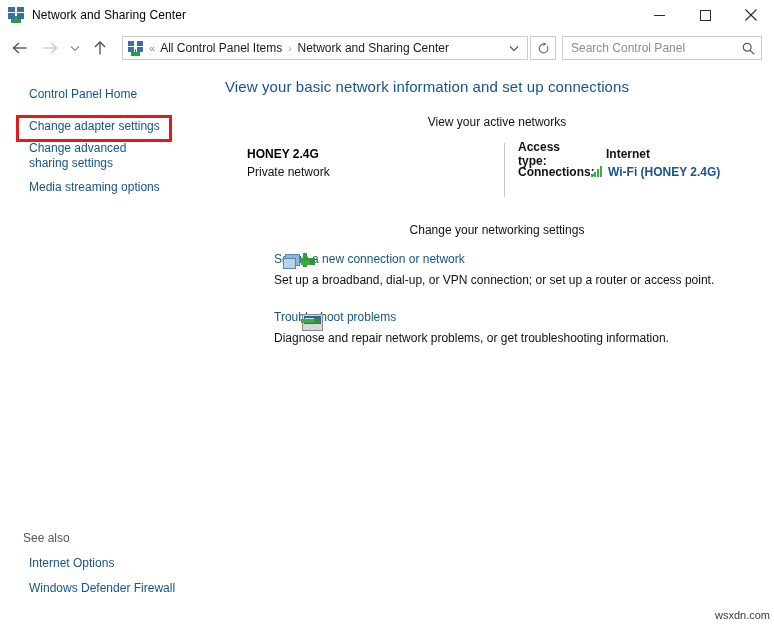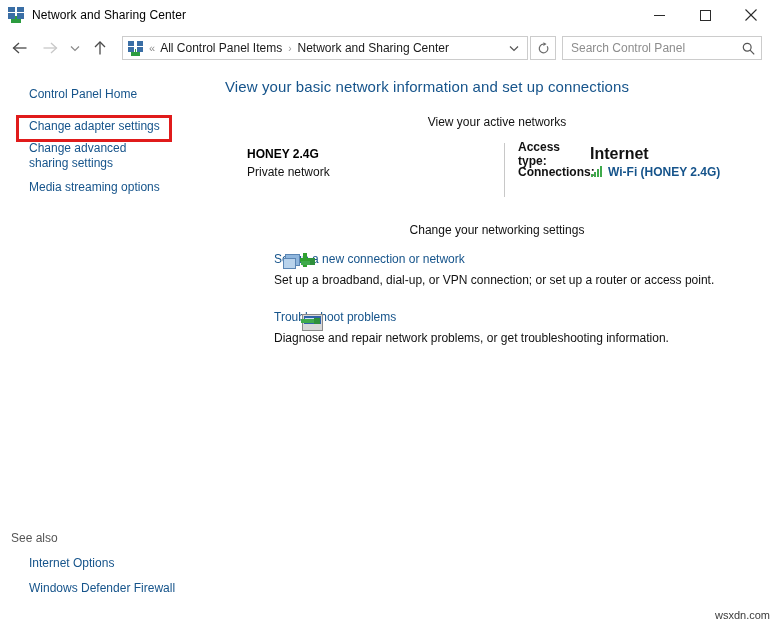--- a/index.html
+++ b/index.html
@@ -201,21 +201,21 @@
   
   .seealso {
     position: absolute;
     left: 0;
     bottom: 28px;
     width: 212px;
   }
   .sa-title {
     font-size: 12px;
     color: #555555;
-    padding-left: 11px;
+    padding-left: 23px;
     line-height: 16px;
   }
   .sa-link {
     display: block;
     font-size: 12px;
     color: #16548b;
     padding-left: 29px;
     line-height: 16px;
     margin-top: 9px;
   }
@@ -296,21 +296,21 @@
     align-items: center;
     height: 18px;
     font-weight: bold;
   }
   .nd-label {
     width: 72px;
     font-size: 12px;
     color: #111;
     flex: none;
   }
-  .nd-value { font-size: 16px; color: #111; }
+  .nd-value { font-size: 12px; color: #111; margin-left: 16px; }
   .nd-link  { font-size: 12px; color: #16548b; }
 
   
   .sigicon {
     width: 14px;
     height: 12px;
     position: relative;
     display: inline-block;
     margin-right: 4px;
     flex: none;

